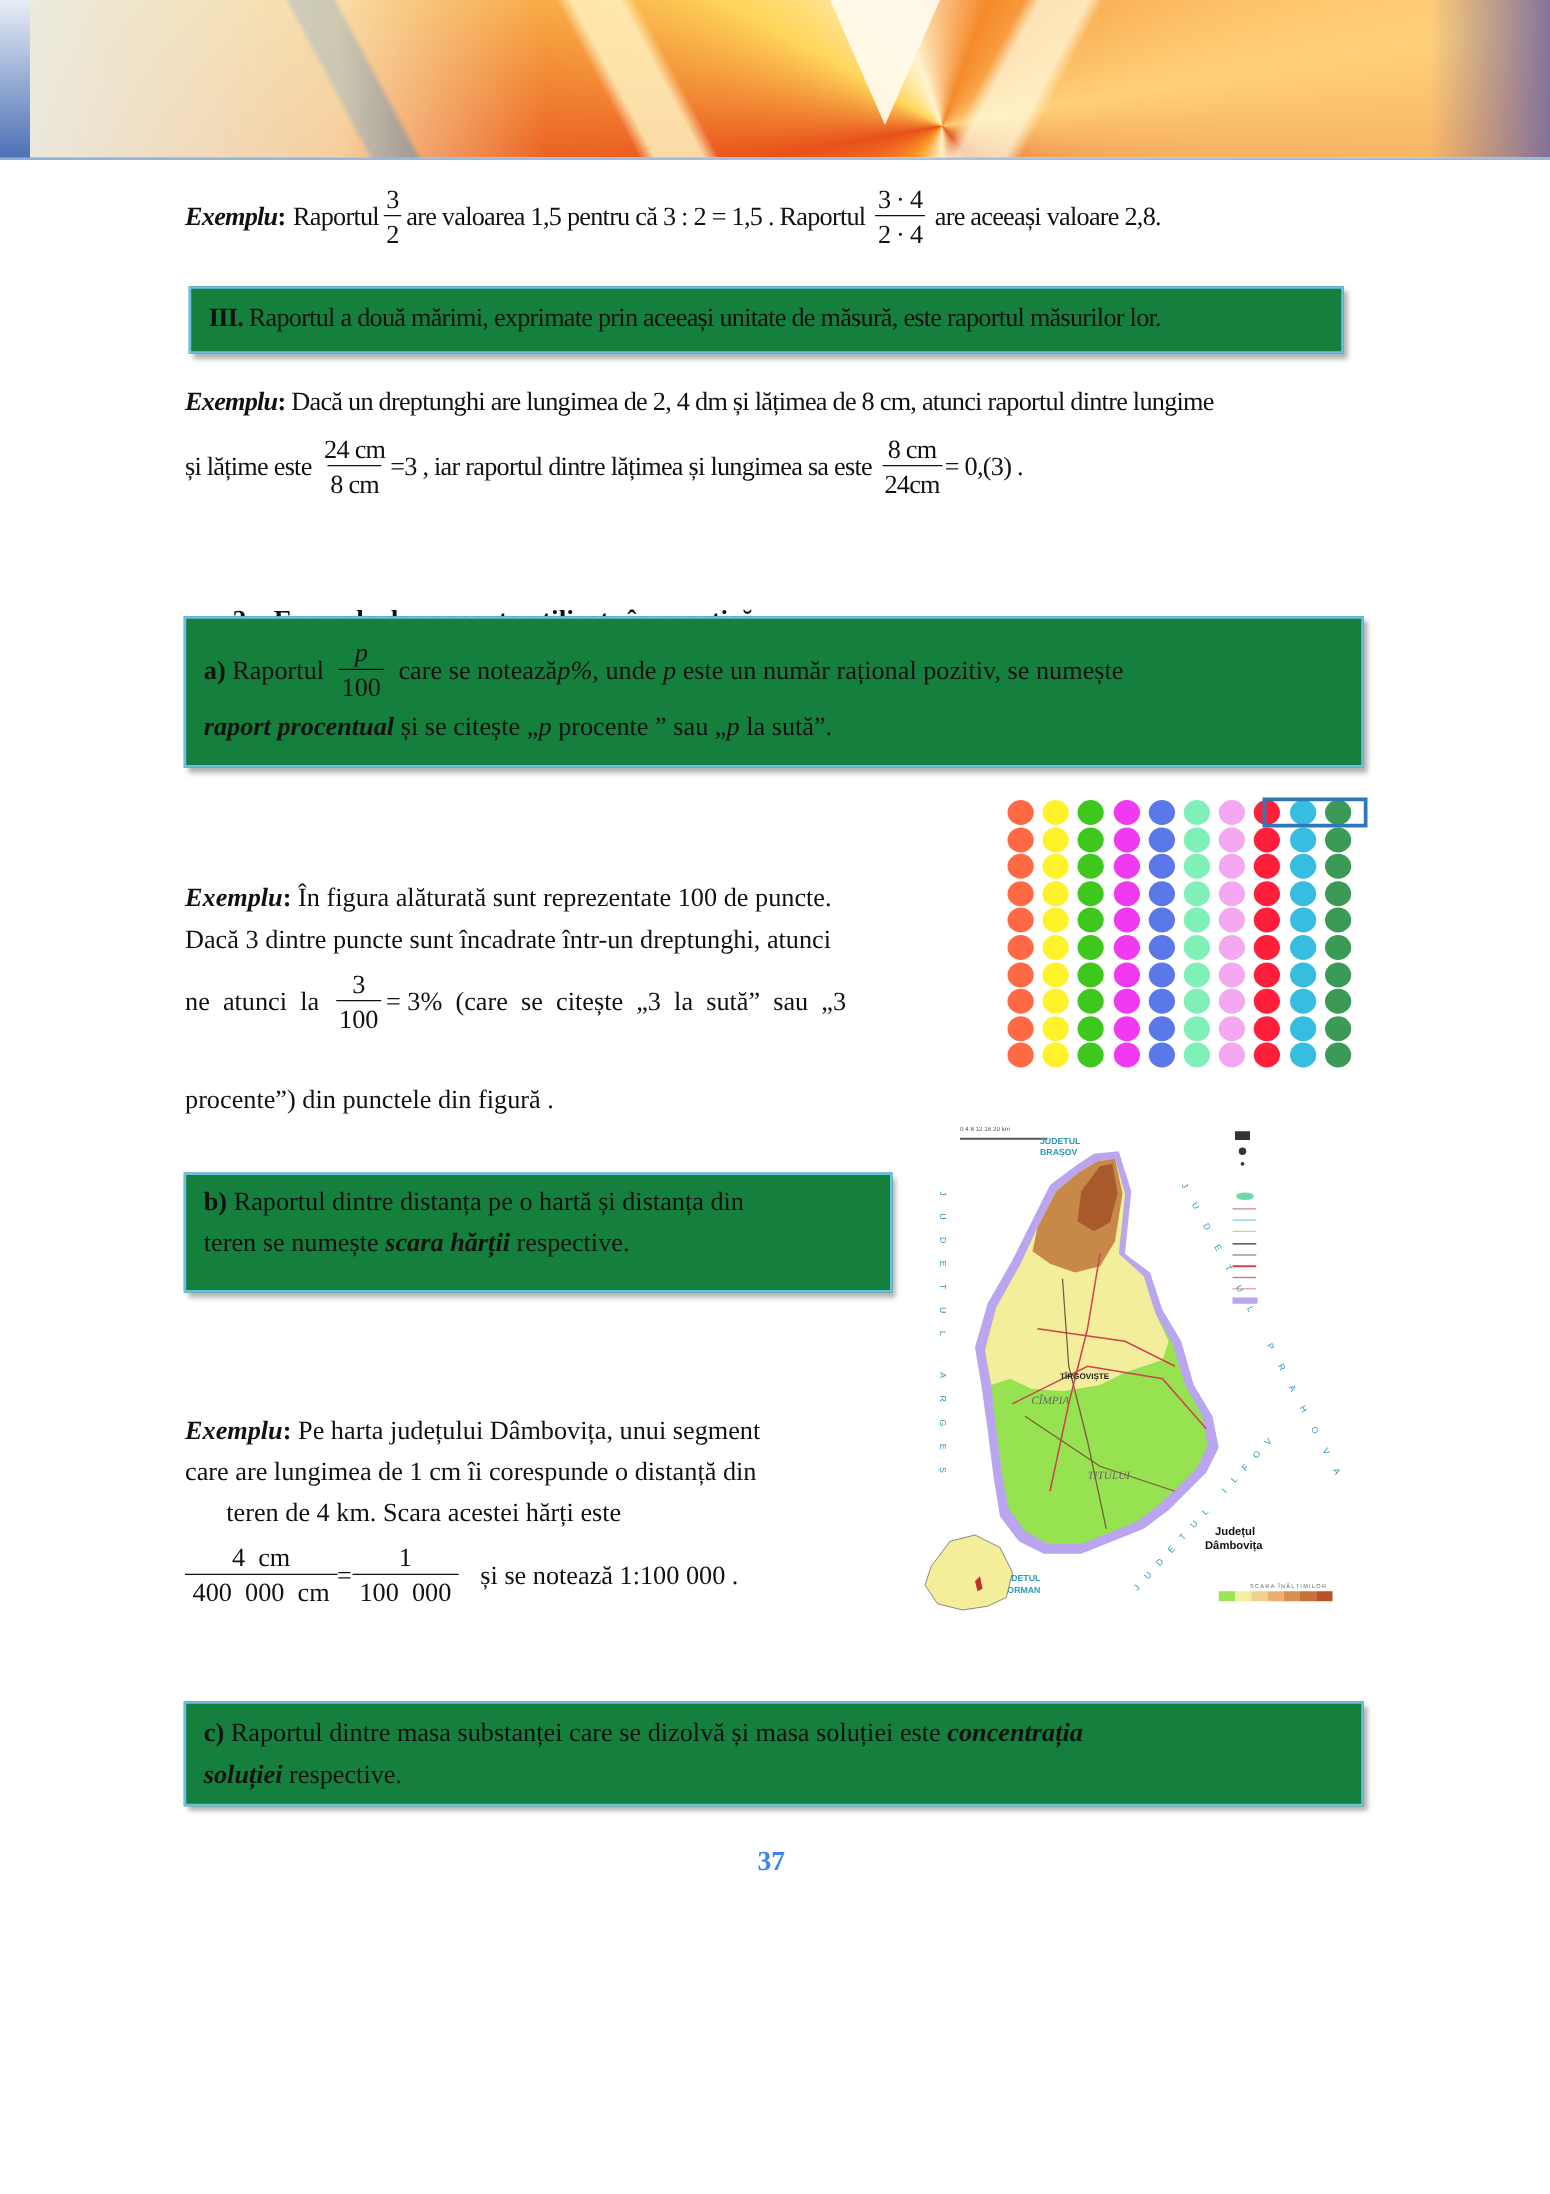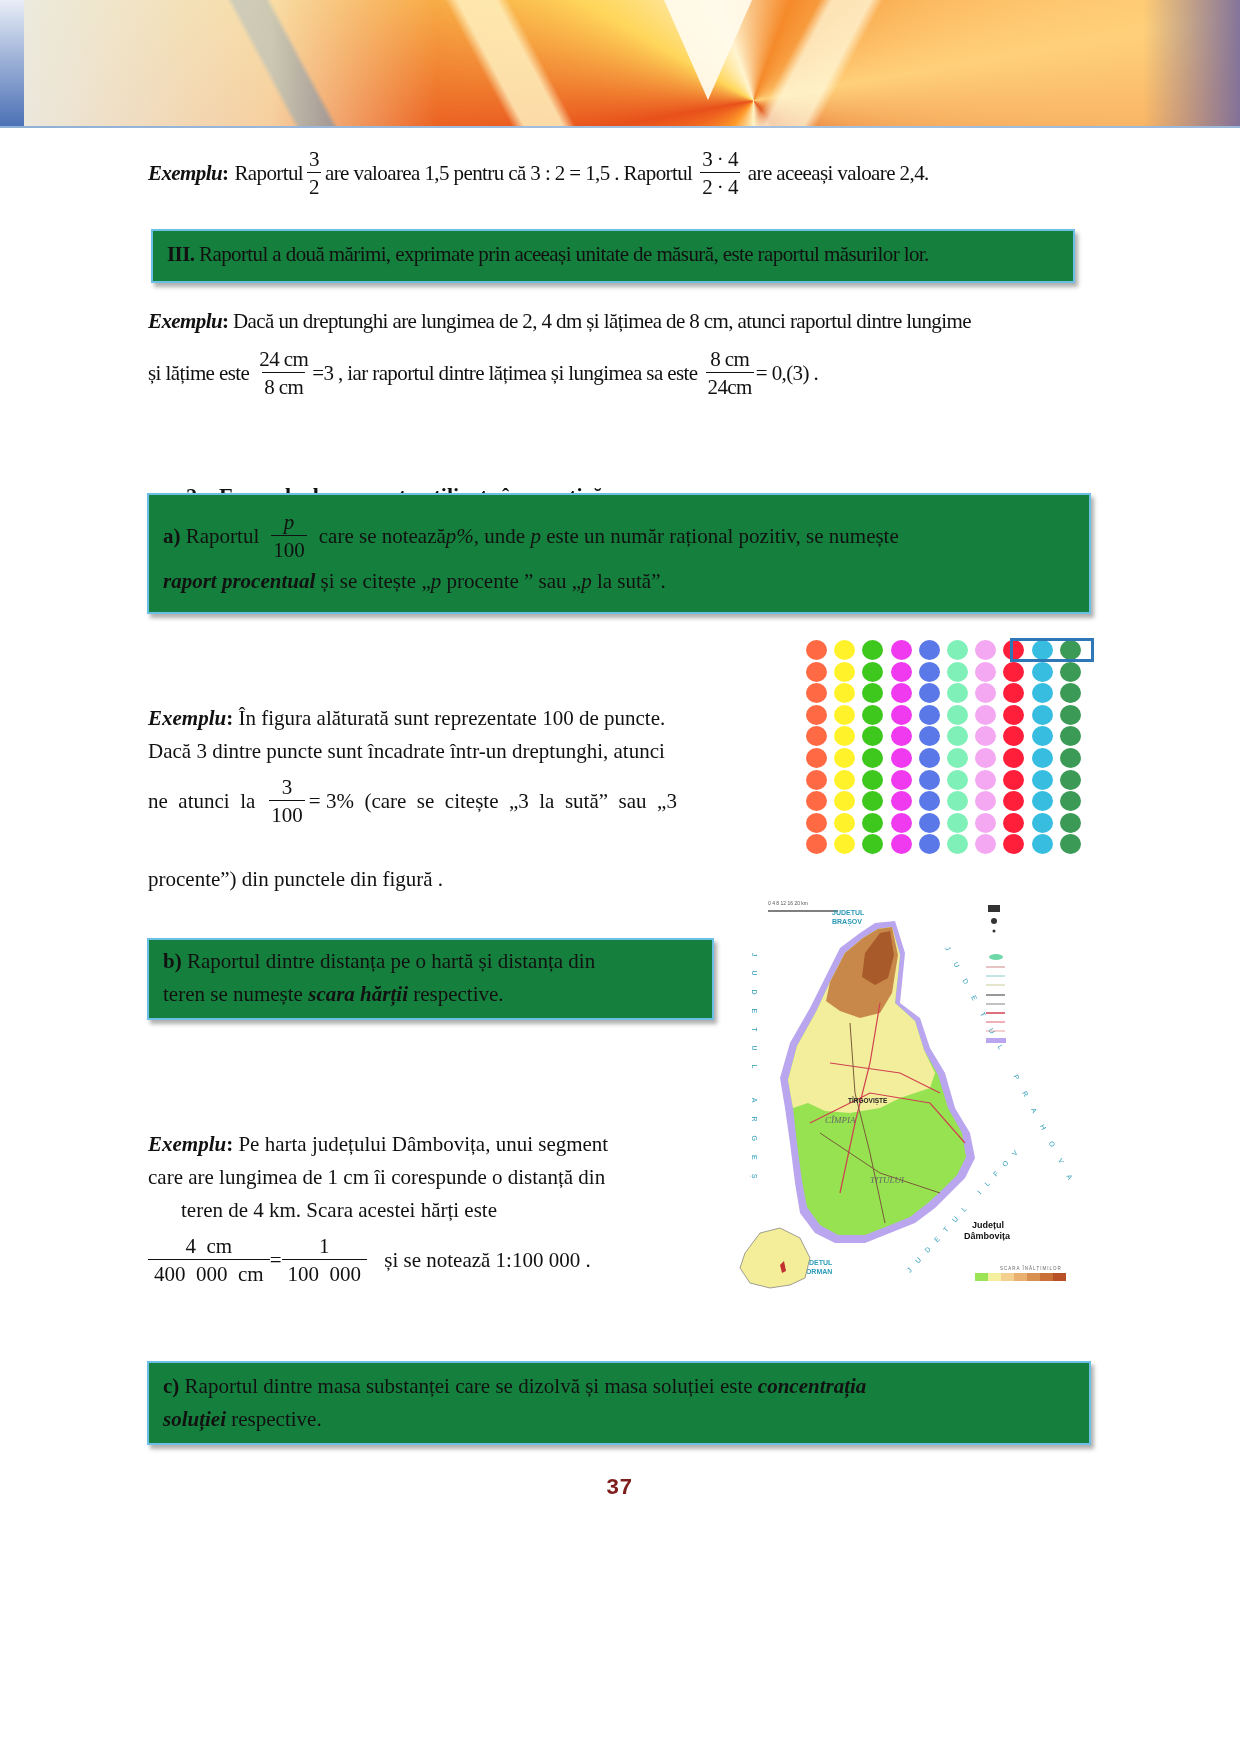--- a/index.html
+++ b/index.html
@@ -45,21 +45,21 @@
 
   
   .dots { position: absolute; left: 800px; top: 638px; width: 290px; height: 222px; }
   .dot { position: absolute; width: 21px; height: 20px; border-radius: 50%; }
   .dots-frame { position: absolute; left: 210px; top: 0px; width: 84px; height: 24px;
                 border: 3px solid #2f78b8; box-sizing: border-box; }
 
   
   .map { position: absolute; left: 730px; top: 893px; width: 370px; height: 435px; }
   .page-number { position: absolute; left: 606px; top: 1476px; font-size: 22px; font-weight: bold;
-                 color: #7f1d1d; font-family: Liberation Mono, monospace; }
+                 color: #3b82f6; }
 </style>
 </head>
 <body>
 
 <div class="banner">
   <div class="banner-side"></div>
   <div class="banner-img">
     <div class="banner-tri"></div>
   </div>
   <div class="banner-strip"></div>
@@ -71,21 +71,21 @@
   <span style="margin-left:6px">Raportul</span>
   <span class="frac">
     <span class="num">3</span>
     <span class="den">2</span>
   </span>
   <span>are valoarea 1,5  pentru că  3 : 2 = 1,5 . Raportul</span>
   <span class="frac" style="margin:0 8px">
     <span class="num">3 · 4</span>
     <span class="den">2 · 4</span>
   </span>
-  <span>are aceeași valoare 2,4.</span>
+  <span>are aceeași valoare 2,8.</span>
 </div>
 
 <div class="box" style="left:151px; top:229px; width:924px; height:54px;">
   <div class="t narrow" style="left:14px; top:13px;">
     <b>III.</b>
     <span>Raportul a două mărimi, exprimate prin aceeași unitate de măsură, este raportul măsurilor lor.</span>
   </div>
 </div>
 
 <div class="t narrow" style="left:148px; top:311px;">
@@ -233,21 +233,21 @@
     <div class="dot" style="left: 175.2px; top: 2px; background: rgb(244, 168, 242);"></div>
     <div class="dot" style="left: 147px; top: 2px; background: rgb(126, 240, 184);"></div>
     <div class="dot" style="left: 118.8px; top: 2px; background: rgb(90, 120, 232);"></div>
     <div class="dot" style="left: 90.6px; top: 2px; background: rgb(240, 58, 240);"></div>
     <div class="dot" style="left: 62.4px; top: 2px; background: rgb(62, 200, 30);"></div>
     <div class="dot" style="left: 34.2px; top: 2px; background: rgb(255, 242, 42);"></div>
     <div class="dot" style="left: 6px; top: 2px; background: rgb(255, 106, 69);"></div>
   <div class="dots-frame"></div>
 </div>
 
-<div class="box" style="left:147px; top:938px; width:567px; height:82px;text-decoration:underline;">
+<div class="box" style="left:147px; top:938px; width:567px; height:96px;text-decoration:underline;">
   <div class="t" style="left:14px; top:11px; white-space:pre;"><b>b)</b><span> Raportul dintre distanța pe o hartă și distanța din</span></div>
   <div class="t" style="left:14px; top:44px; white-space:pre;"><span>teren se numește </span><b><i>scara hărții</i></b><span> respective.</span></div>
 </div>
 
 <div class="t" style="left:148px; top:1134px; white-space:pre;"><span class="ex-label">Exemplu</span><b>:</b><span> Pe harta județului Dâmbovița, unui segment</span></div>
 <div class="t" style="left:148px; top:1167px;"><span>care are lungimea de 1 cm îi corespunde o distanță din</span></div>
 <div class="t" style="left:148px; top:1200px;margin-left:33px;"><span>teren de 4 km. Scara acestei hărți este</span></div>
 <div class="t" style="left:148px; top:1235px; display:flex; align-items:center; white-space:pre;">
   <span class="frac" style="margin:0">
     <span class="num">4  cm</span>

